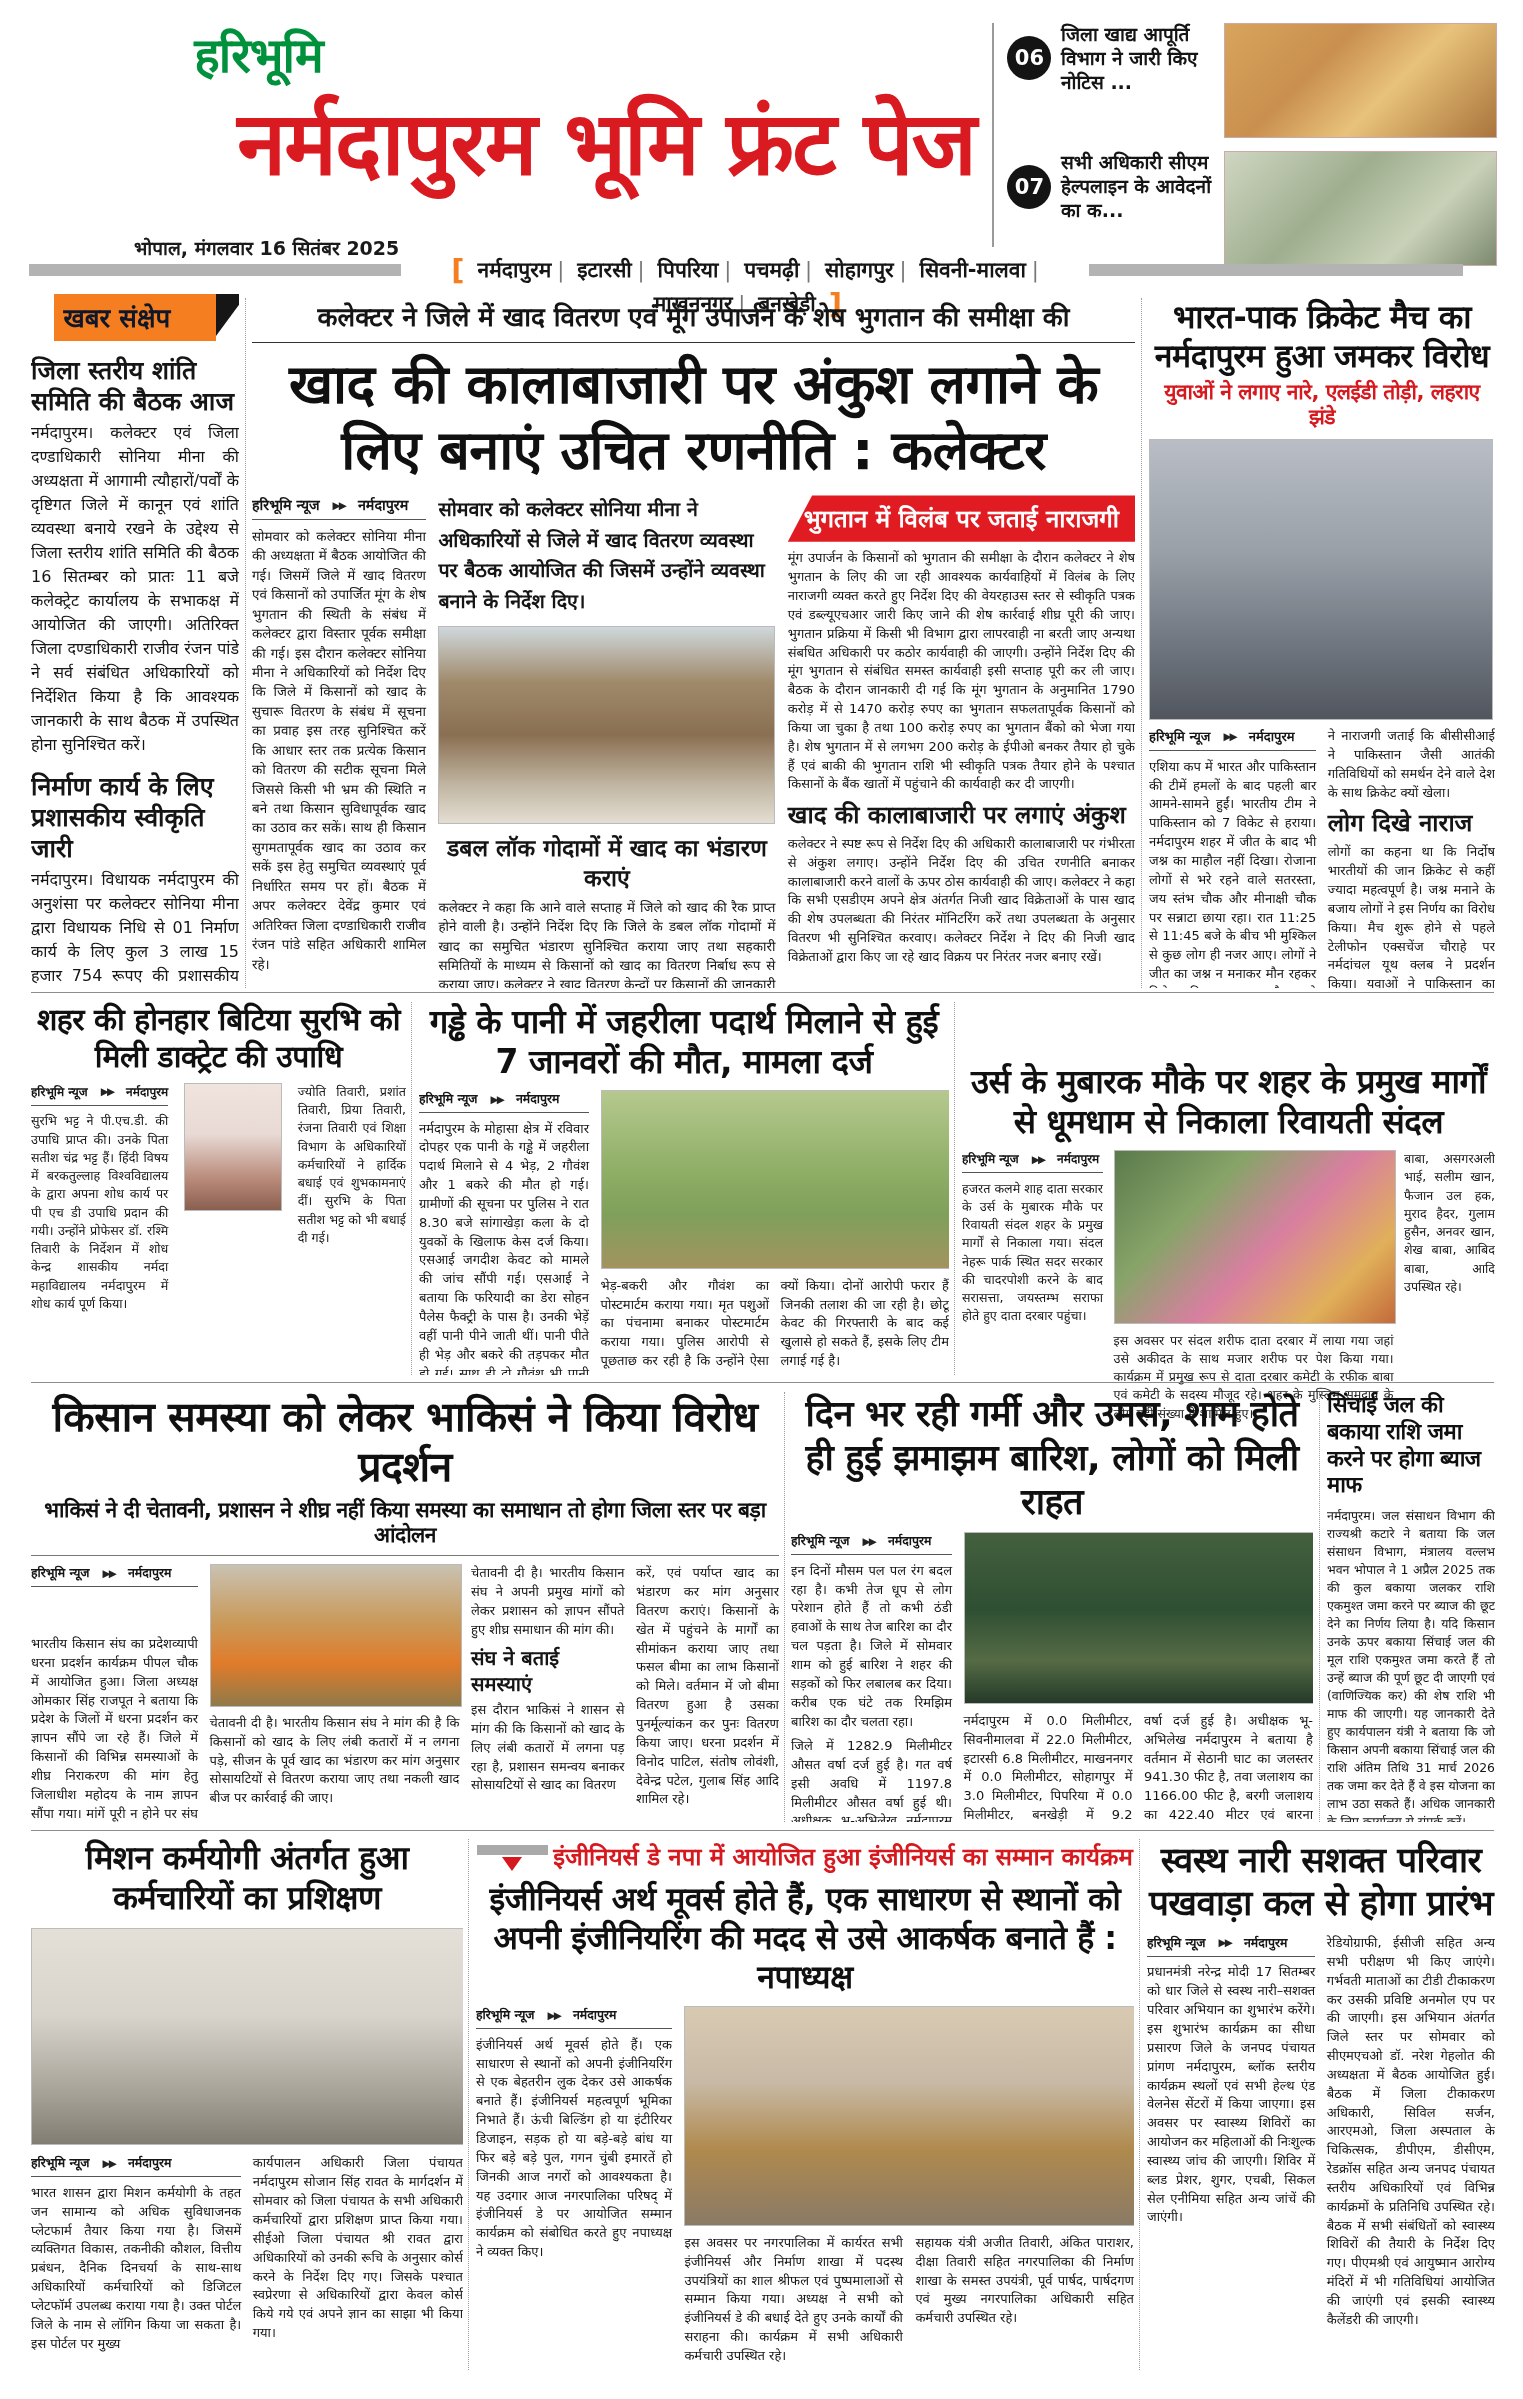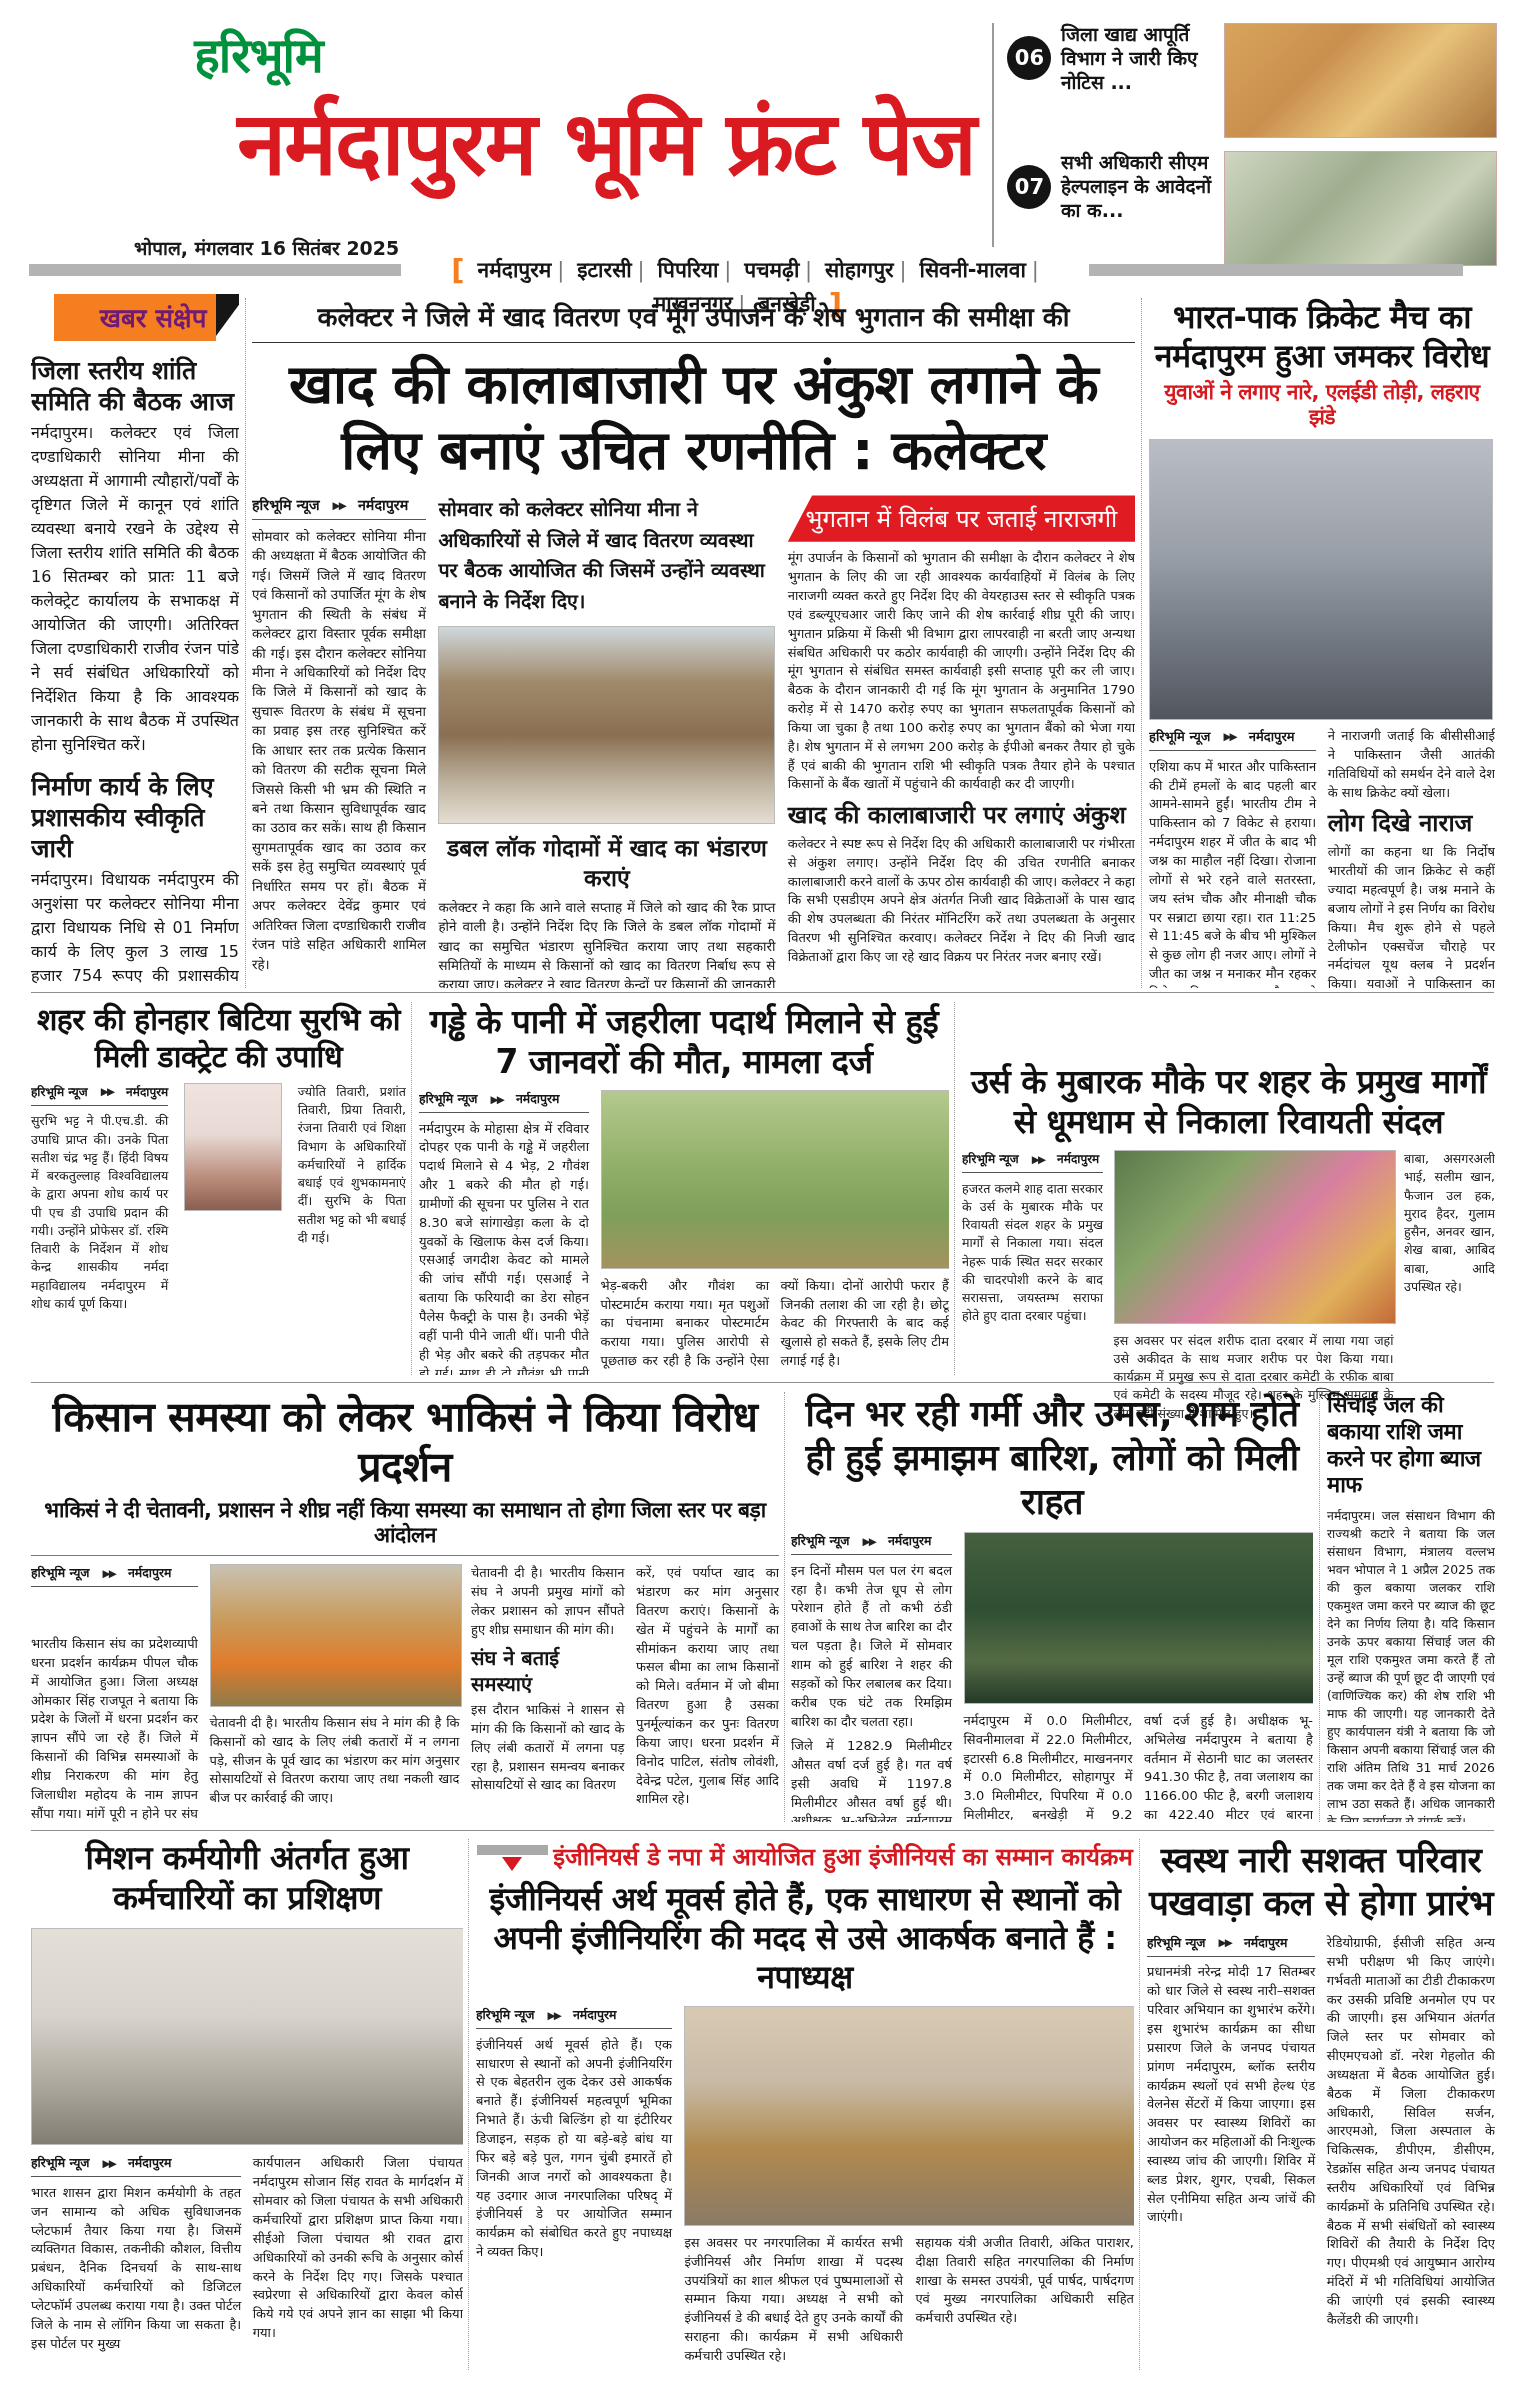--- a/index.html
+++ b/index.html
@@ -32,28 +32,28 @@
   .byline{display:flex;align-items:center;gap:13px;font-weight:700;font-size:14.3px;
           border-bottom:1.9px solid #555;padding-bottom:4.8px;margin-bottom:6.7px;white-space:nowrap;}
   .byline .arr{font-size:10.5px;letter-spacing:-1.9px;color:#222;}
   .body{font-size:14px;line-height:1.45;text-align:justify;color:#151515;}
   .subhead{font-weight:800;font-size:20px;line-height:1.3;margin:5.7px 0 3.8px;}
   .redtext{color:#d6191f;}
   .photo{border:1px solid #bbb;}
   .vsep{position:absolute;width:0;border-left:1.9px dotted #9b9b9b;}
   .hrule{position:absolute;left:31px;width:1463px;height:0;border-top:1.9px solid #8d8d8d;}
   
-  .sideflag{position:relative;background:#f57e20;color:#701a75;font-size:26px;font-weight:800;
-            text-align:right;width:143px;margin:0 auto;padding:4.8px 9.6px 6.7px;}
+  .sideflag{position:relative;background:#f57e20;color:#0f172a;font-size:26px;font-weight:800;
+            text-align:left;width:143px;margin:0 auto;padding:4.8px 9.6px 6.7px;}
   .sideflag .tri{position:absolute;right:-31px;top:0;width:0;height:0;
                  border-top:42px solid #161616;border-right:31px solid transparent;}
   .sbtitle{font-size:25px;font-weight:800;line-height:1.25;margin:13.4px 0 3.8px;}
   .sbbody{font-size:16px;line-height:1.5;text-align:justify;}
   
-  .redflag{background:#e01b22;color:#ffffff;font-weight:400;font-size:24px;text-align:center;
+  .redflag{background:#e01b22;color:#ffffff;font-weight:700;font-size:24px;text-align:center;
            padding:5.7px 7.6px 7.6px;clip-path:polygon(0 100%,7% 0,100% 0,100% 100%);}
   
   .engflag{display:inline-block;position:relative;width:71px;height:29px;vertical-align:middle;}
   .engflag .bar{position:absolute;left:0;top:3.8px;width:71px;height:10.5px;background:#a9a9a9;}
   .engflag .vtri{position:absolute;left:25px;top:16.3px;width:0;height:0;
                  border-left:10.5px solid transparent;border-right:10.5px solid transparent;border-top:14.3px solid #d6191f;}
   
   .ph-lead{background:linear-gradient(180deg,#cfd8dc 0%,#a08a6b 28%,#8a6f52 55%,#bfb4a0 80%,#e4ded2 100%);}
   .ph-cricket{background:linear-gradient(180deg,#b9bec6 0%,#9aa0a8 40%,#6e747d 75%,#51565e 100%);}
   .ph-surbhi{background:linear-gradient(180deg,#f0e4de 0%,#e8d9d4 40%,#b98b7a 75%,#8a5f50 100%);}

